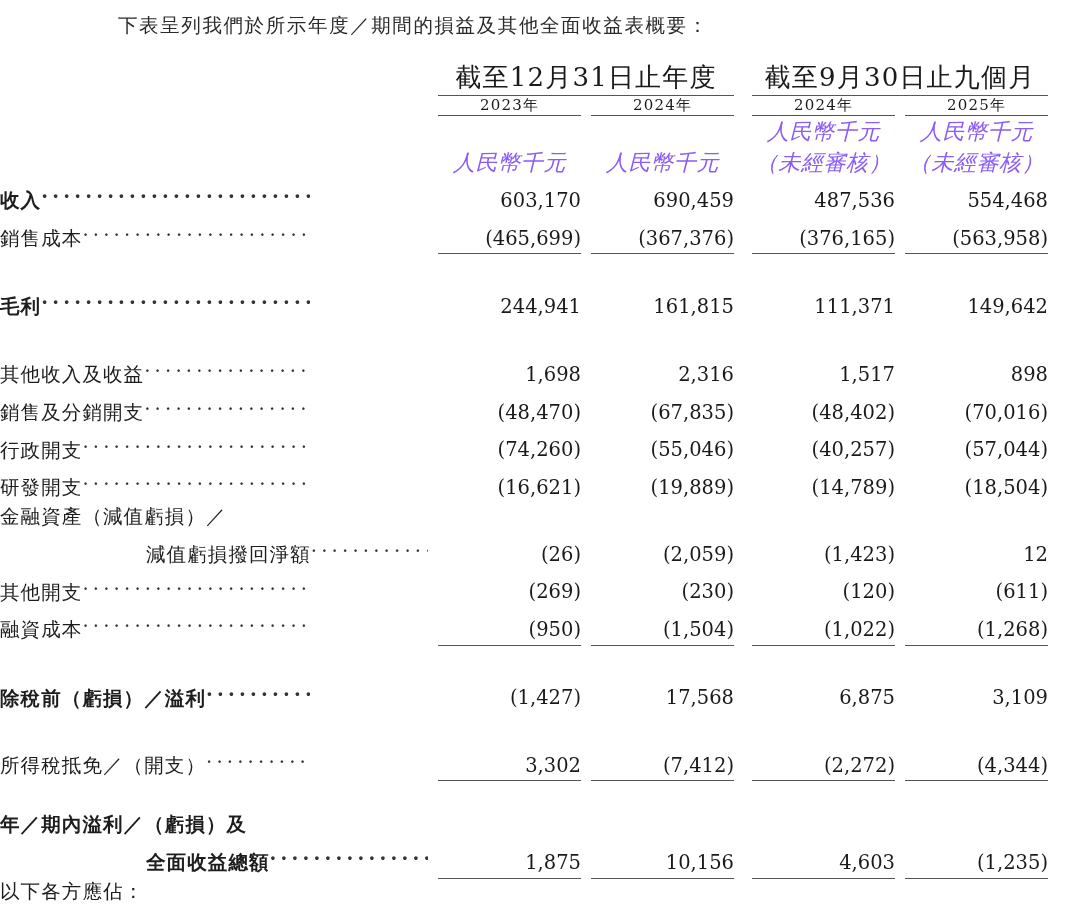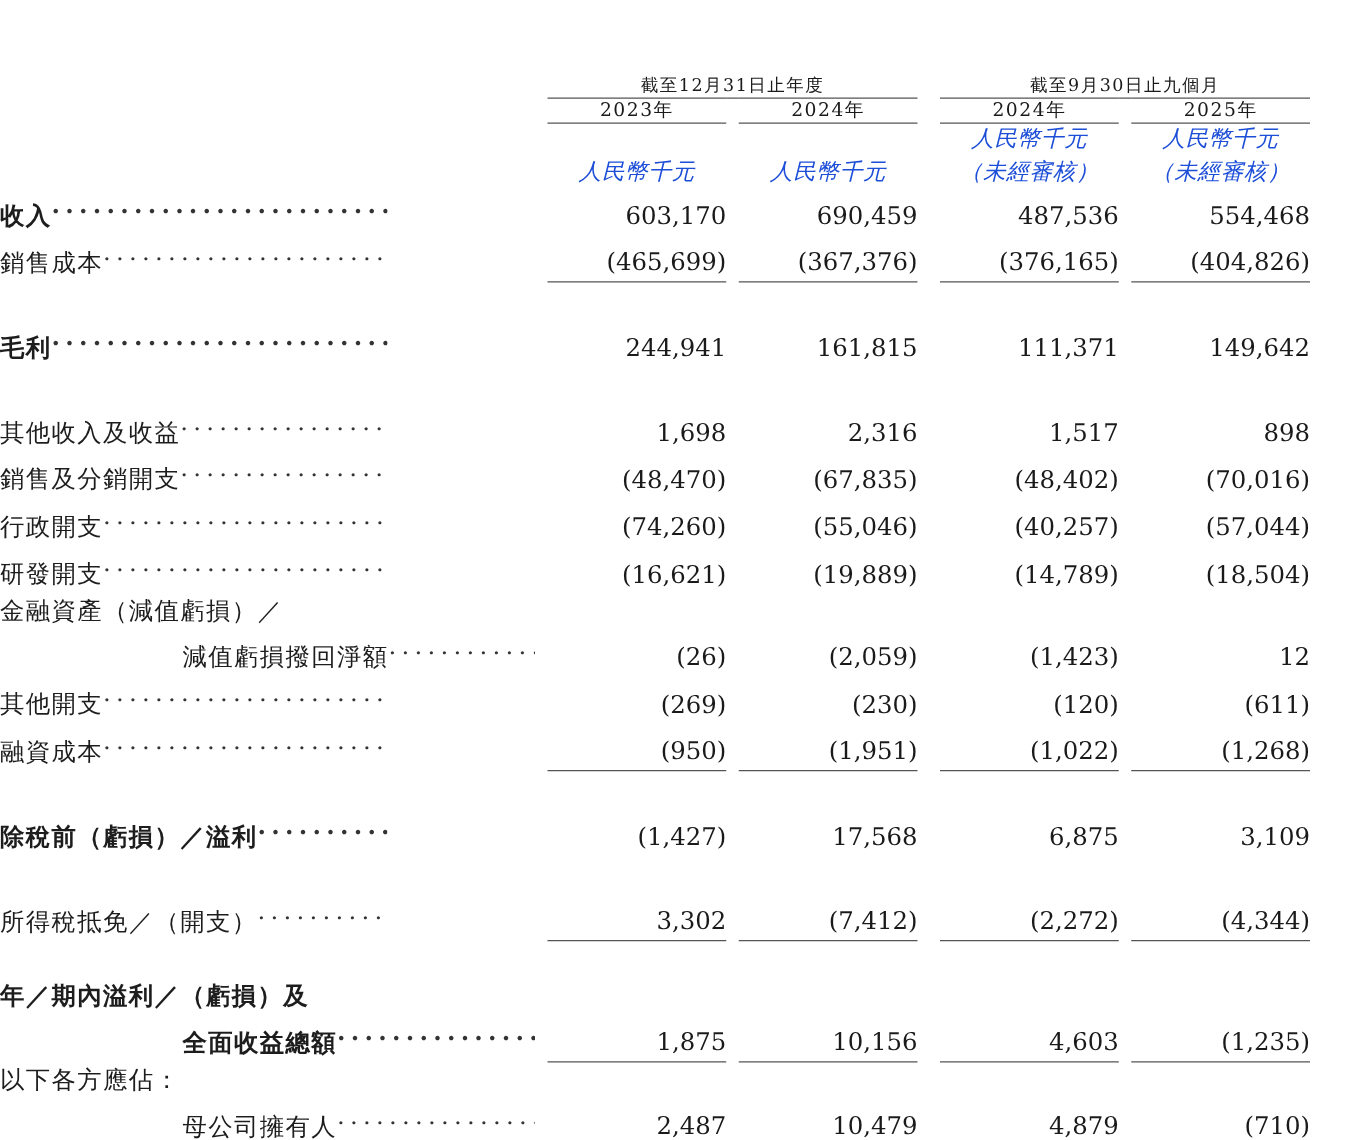--- a/index.html
+++ b/index.html
@@ -54,47 +54,47 @@
 
   .fin-table td, .fin-table th {
     padding: 0;
     vertical-align: bottom;
     font-weight: normal;
   }
 
   
   .grp-title {
     text-align: center;
-    font-size: 14px;
+    font-size: 26px;
     font-weight: bold;
     letter-spacing: 1.2px;
     padding-bottom: 4px;
     white-space: nowrap;
     font-family: "DejaVu Serif", "Liberation Serif", serif;
   }
   .rule-under { border-bottom: 1.6px solid #555; }
 
   .yr-title {
     text-align: center;
     font-size: 15px;
     font-weight: bold;
     letter-spacing: 1.2px;
     padding-top: 7px;
     padding-bottom: 4px;
     white-space: nowrap;
   }
   .unit {
     text-align: center;
-    font-size: 18px;
+    font-size: 22px;
     font-style: italic;
     letter-spacing: 0.6px;
     line-height: 1.42;
     padding-top: 7px;
     white-space: nowrap;
-    color: #1d4ed8;
+    color: #8b5cf6;
   }
   .unit .u2 { display: block; }
 
   
   .lbl {
     font-size: 19.5px;
     letter-spacing: 1.1px;
     white-space: nowrap;
     padding-left: 118px;
     line-height: 1.48;
@@ -123,20 +123,21 @@
     letter-spacing: 4.2px;
     color: #333;
     vertical-align: baseline;
   }
 </style>
 </head>
 <body>
 
 <div class="page">
 
+  <div class="intro">下表呈列我們於所示年度／期間的損益及其他全面收益表概要：</div>
 
   <table class="fin-table">
     <colgroup>
       <col class="c-label">
       <col class="c-gap">
       <col class="c-num">
       <col class="c-sp">
       <col class="c-num">
       <col class="c-spbig">
       <col class="c-num">
@@ -207,21 +208,21 @@
         </tr>
         <tr class="under">
           <td class="lbl"><span>銷售成本</span><span class="leader" style="width: 227.6px;">................................</span></td>
           <td></td>
           <td class="num">(465,699)</td>
           <td></td>
           <td class="num">(367,376)</td>
           <td></td>
           <td class="num">(376,165)</td>
           <td></td>
-          <td class="num">(404,826)</td>
+          <td class="num">(563,958)</td>
           <td></td>
         </tr>
         <tr class="sp-lg">
           <td></td>
           <td></td>
           <td></td>
           <td></td>
           <td></td>
           <td></td>
           <td></td>
@@ -335,21 +336,21 @@
           <td class="num">(120)</td>
           <td></td>
           <td class="num">(611)</td>
           <td></td>
         </tr>
         <tr class="under">
           <td class="lbl"><span>融資成本</span><span class="leader" style="width: 227.6px;">................................</span></td>
           <td></td>
           <td class="num">(950)</td>
           <td></td>
-          <td class="num">(1,951)</td>
+          <td class="num">(1,504)</td>
           <td></td>
           <td class="num">(1,022)</td>
           <td></td>
           <td class="num">(1,268)</td>
           <td></td>
         </tr>
         <tr class="sp-lg">
           <td></td>
           <td></td>
           <td></td>

